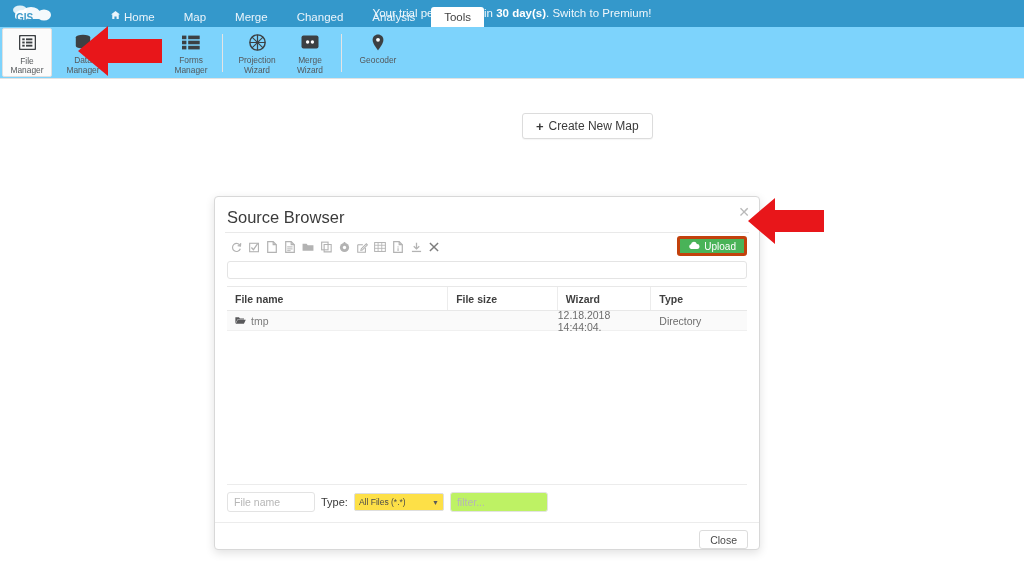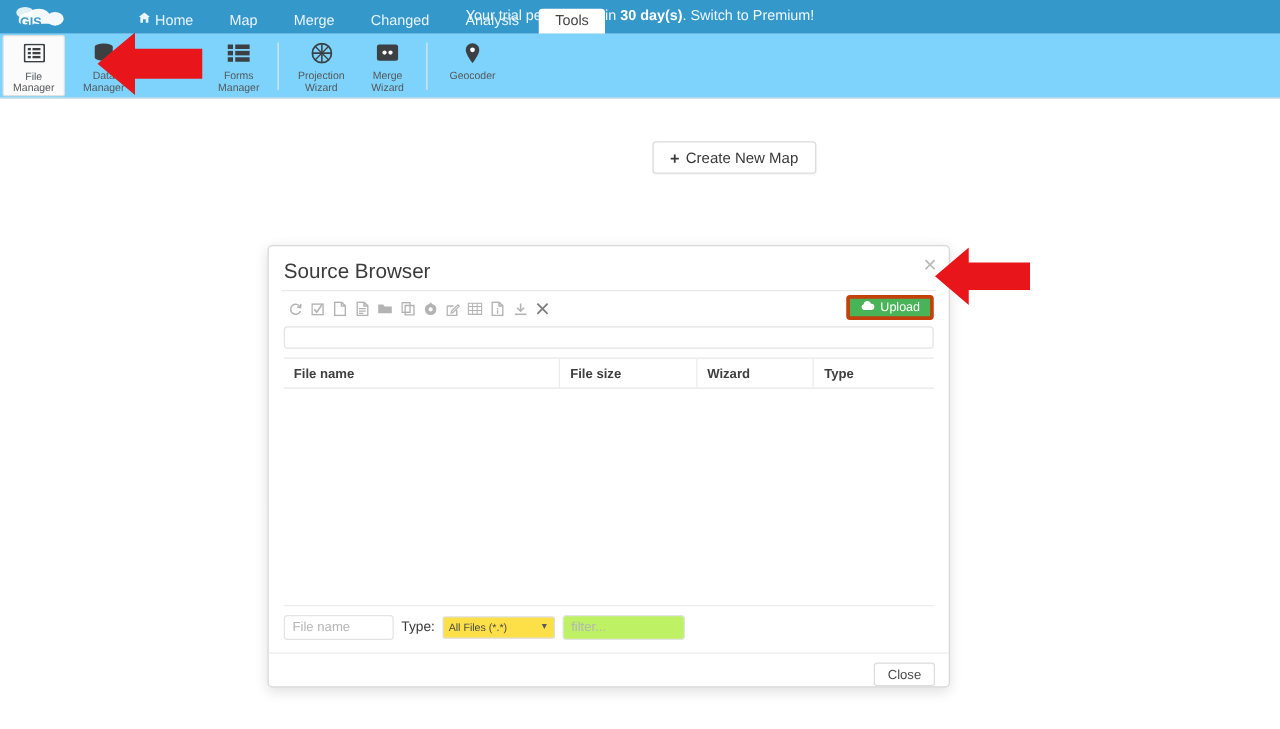--- a/index.html
+++ b/index.html
@@ -440,20 +440,34 @@
 
     <input class="path-input" type="text" value="" style="">
 
     <div class="tbl">
       <div class="tbl-head">
         <div class="th c1">File name</div>
         <div class="th c2">File size</div>
         <div class="th c3">Wizard</div>
         <div class="th c4">Type</div>
       </div>
+      <div class="tbl-row">
+        <div class="td name c1">
+          <span class="folder-ico">
+            <svg width="11" height="9" viewBox="0 0 12 9">
+                <path d="M0.4 1 H4.3 L5.4 2.3 H9.8 V3.4 H2.6 L0.4 8 Z" fill="#59595b"></path>
+                <path d="M2.9 3.8 H11.8 L9.7 8 H0.8 Z" fill="#59595b"></path>
+              </svg>
+          </span>
+          <span>tmp</span>
+        </div>
+        <div class="td c2"></div>
+        <div class="td c3" style="padding-left:0">12.18.2018 14:44:04.</div>
+        <div class="td c4">Directory</div>
+      </div>
     </div>
 
     <div class="modal-foot-rule"></div>
 
     <div class="foot-controls">
       <input class="fname-input" type="text" placeholder="File name" style="">
       <span class="type-lbl">Type:</span>
       <div class="type-select">
         <span>All Files (*.*)</span>
         <span class="caret">▼</span>

